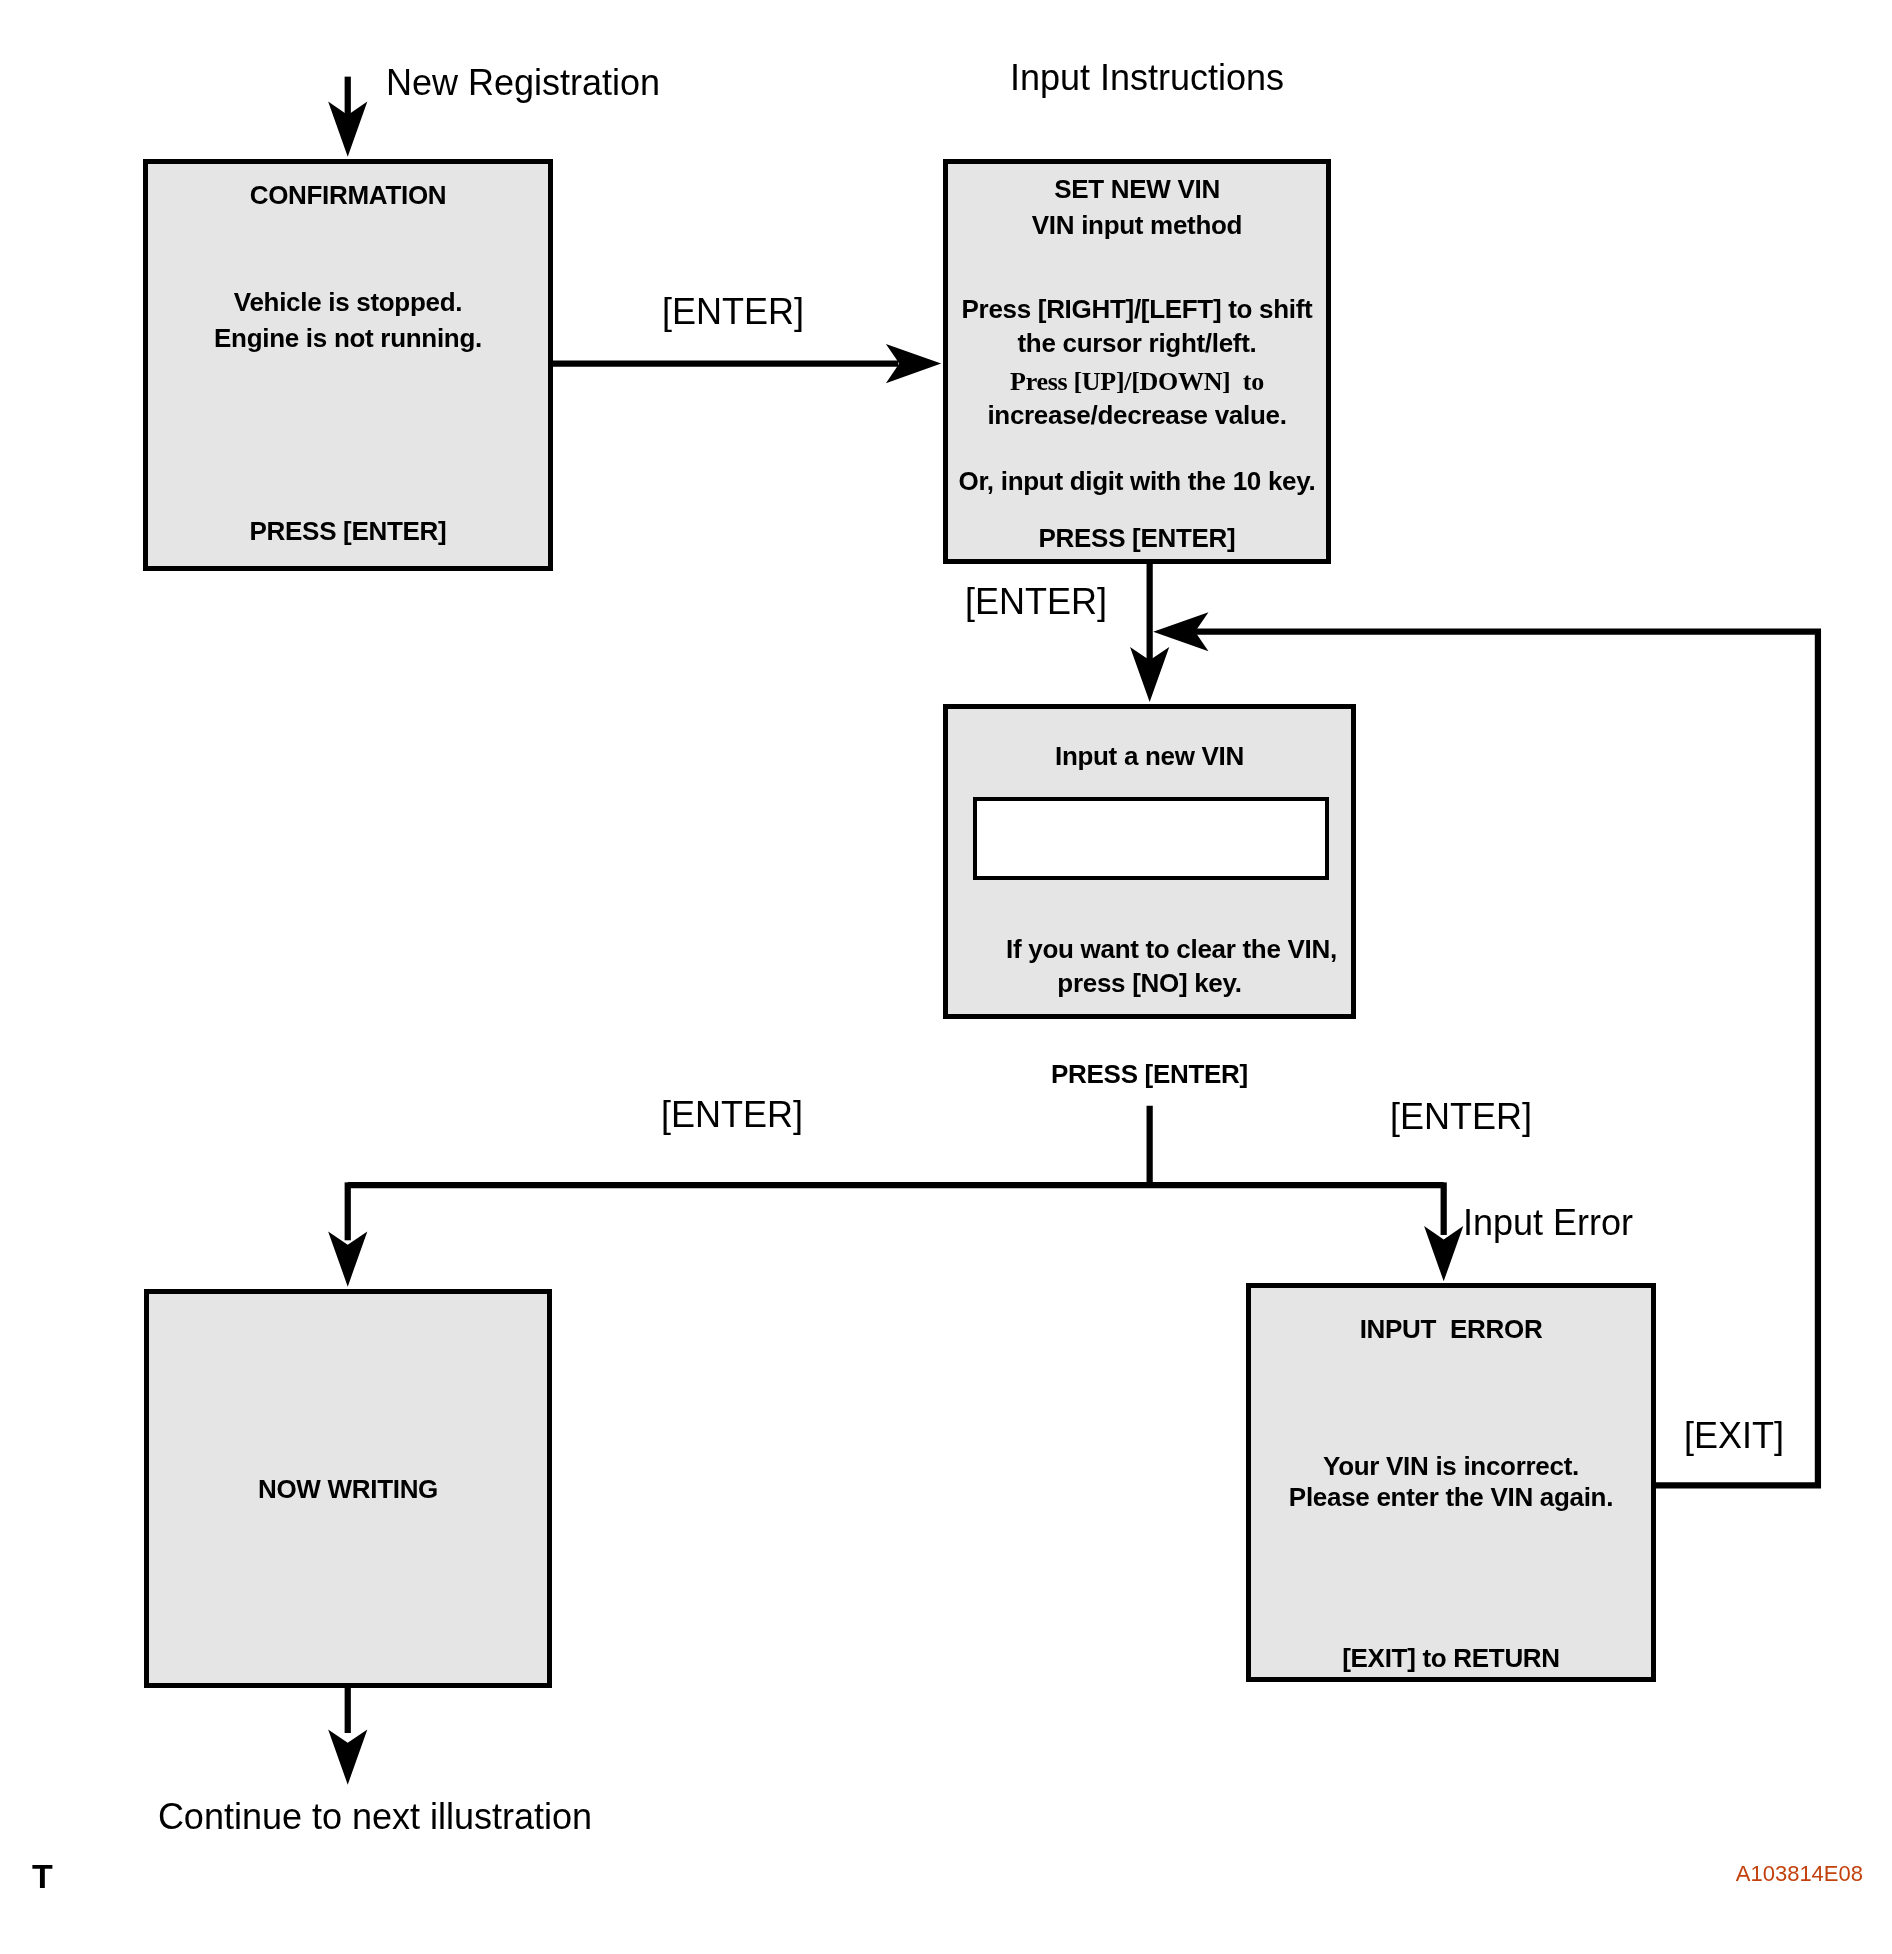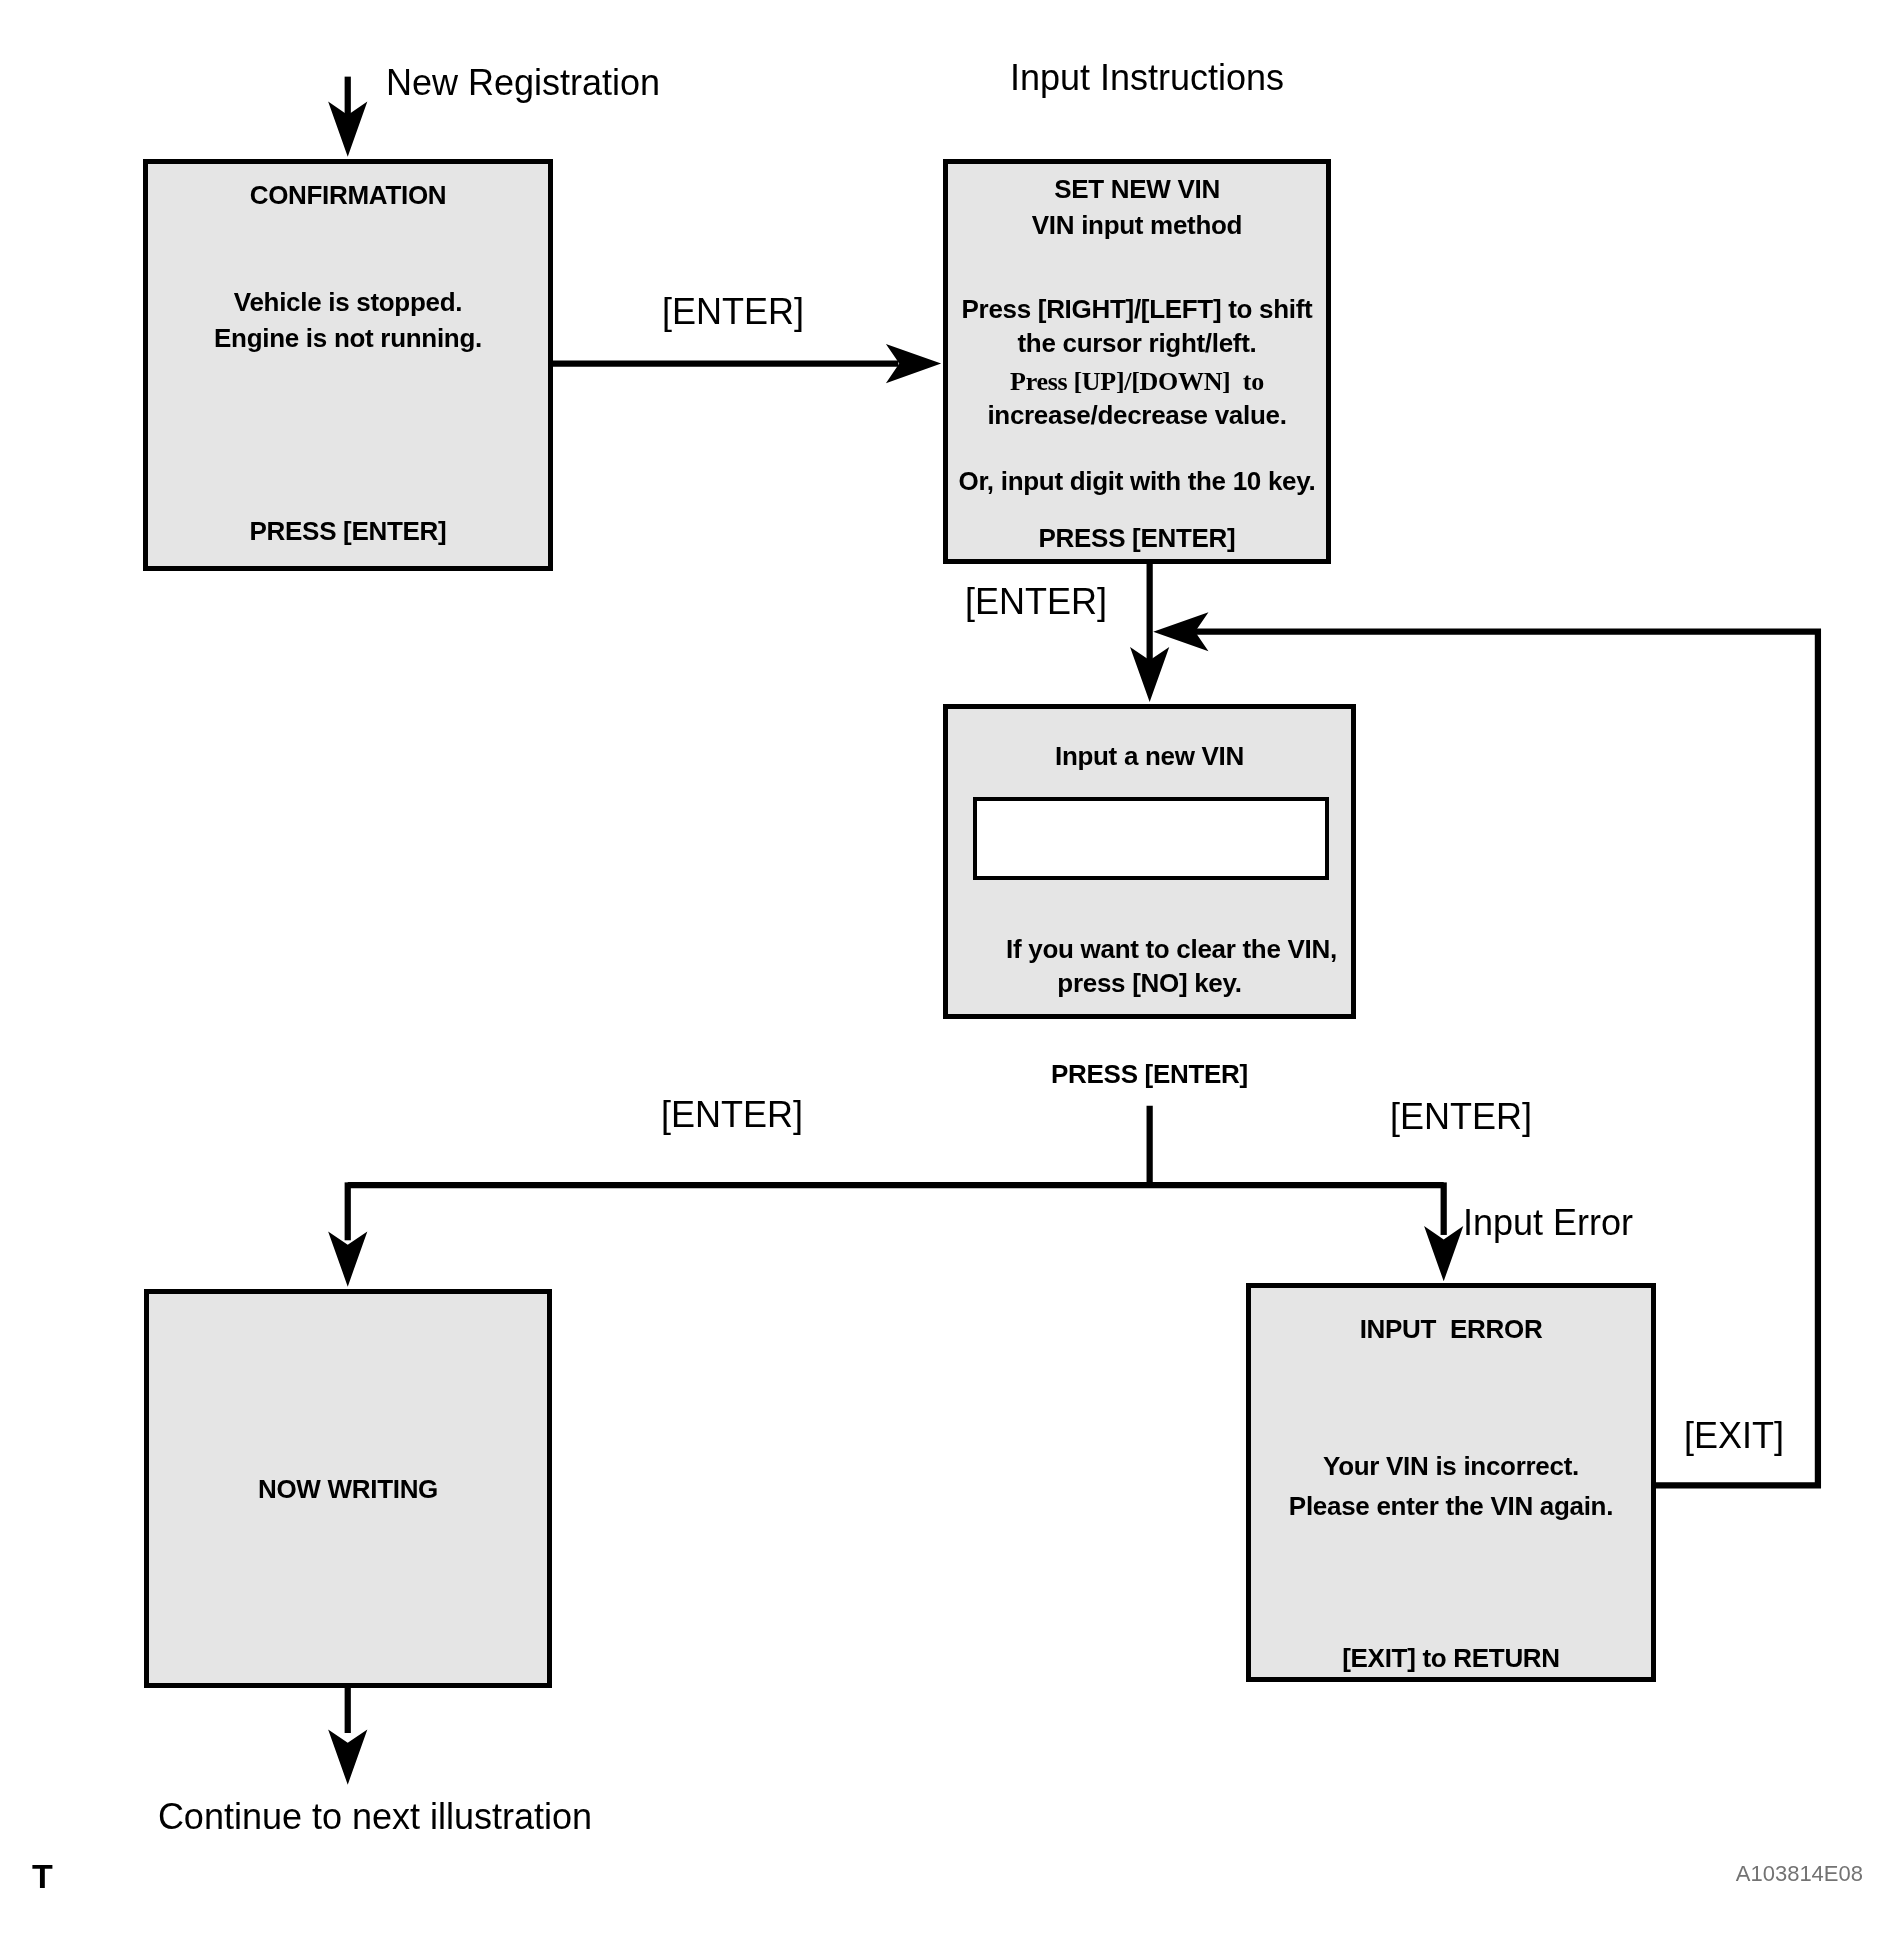--- a/index.html
+++ b/index.html
@@ -53,21 +53,21 @@
   }
   .page-marker {
     position: absolute;
     font-size: 34px;
     font-weight: bold;
   }
   .figure-code {
     position: absolute;
     font-size: 22px;
     font-weight: normal;
-    color: #737373;
+    color: #c2410c;
   }
 </style>
 </head>
 <body>
 
 <div class="canvas">
 
   <svg class="connectors" viewBox="0 0 2124 2193" xmlns="http://www.w3.org/2000/svg">
 
     <g stroke="#000" fill="#000">
@@ -147,21 +147,21 @@
     <div class="bline" style="top:347px;">PRESS [ENTER]</div>
   </div>
 
   <div class="box center-flex" style="left:144px; top:1289px; width:408px; height:399px;">
     <div class="bline" style="position:static;">NOW WRITING</div>
   </div>
 
   <div class="box" style="left:1246px; top:1283px; width:410px; height:399px;">
     <div class="bline" style="top:23px;">INPUT  ERROR</div>
     <div class="bline" style="top:160px;">Your VIN is incorrect.</div>
-    <div class="bline" style="top:200px;">Please enter the VIN again.</div>
+    <div class="bline" style="top:191px;">Please enter the VIN again.</div>
     <div class="bline" style="top:352px;">[EXIT] to RETURN</div>
   </div>
 
   <div class="page-marker" style="left:32px; top:1857px;">T</div>
   <div class="figure-code" style="right:30px; top:1861px;">A103814E08</div>
 
 </div>
 
 
 </body></html>

